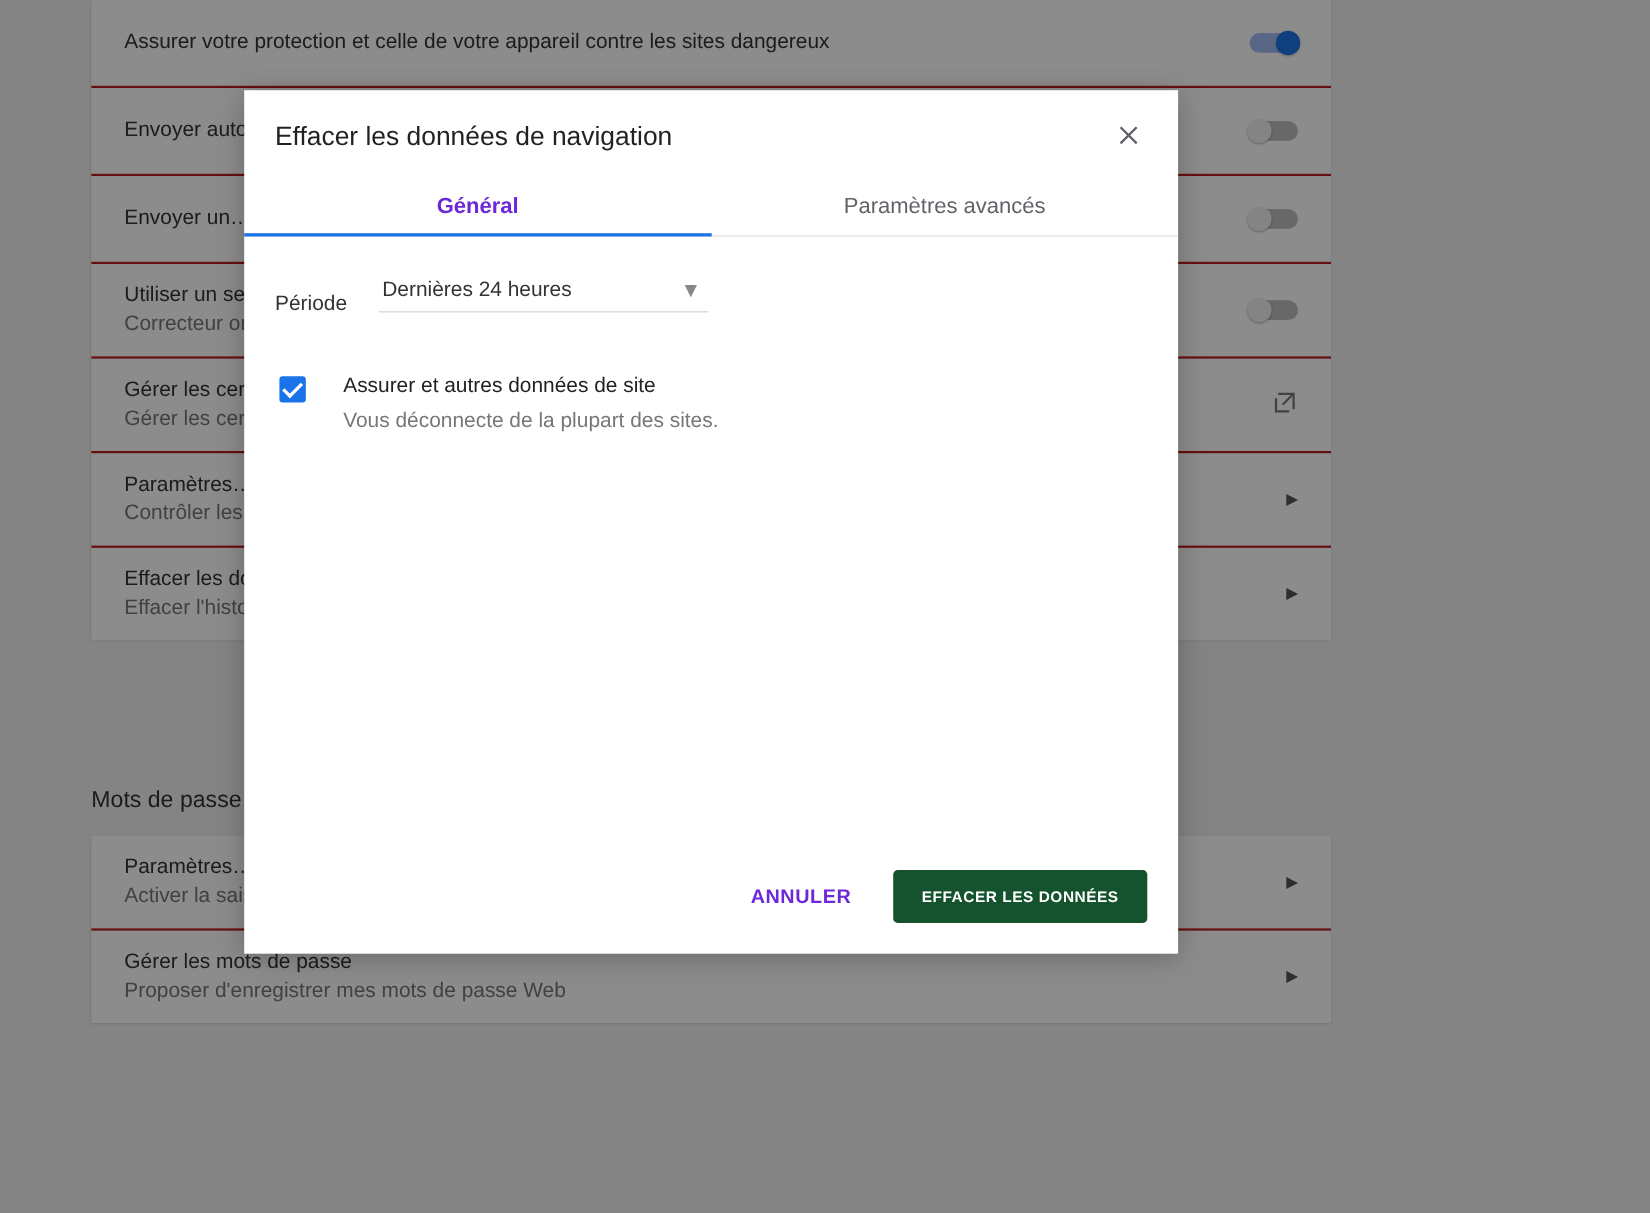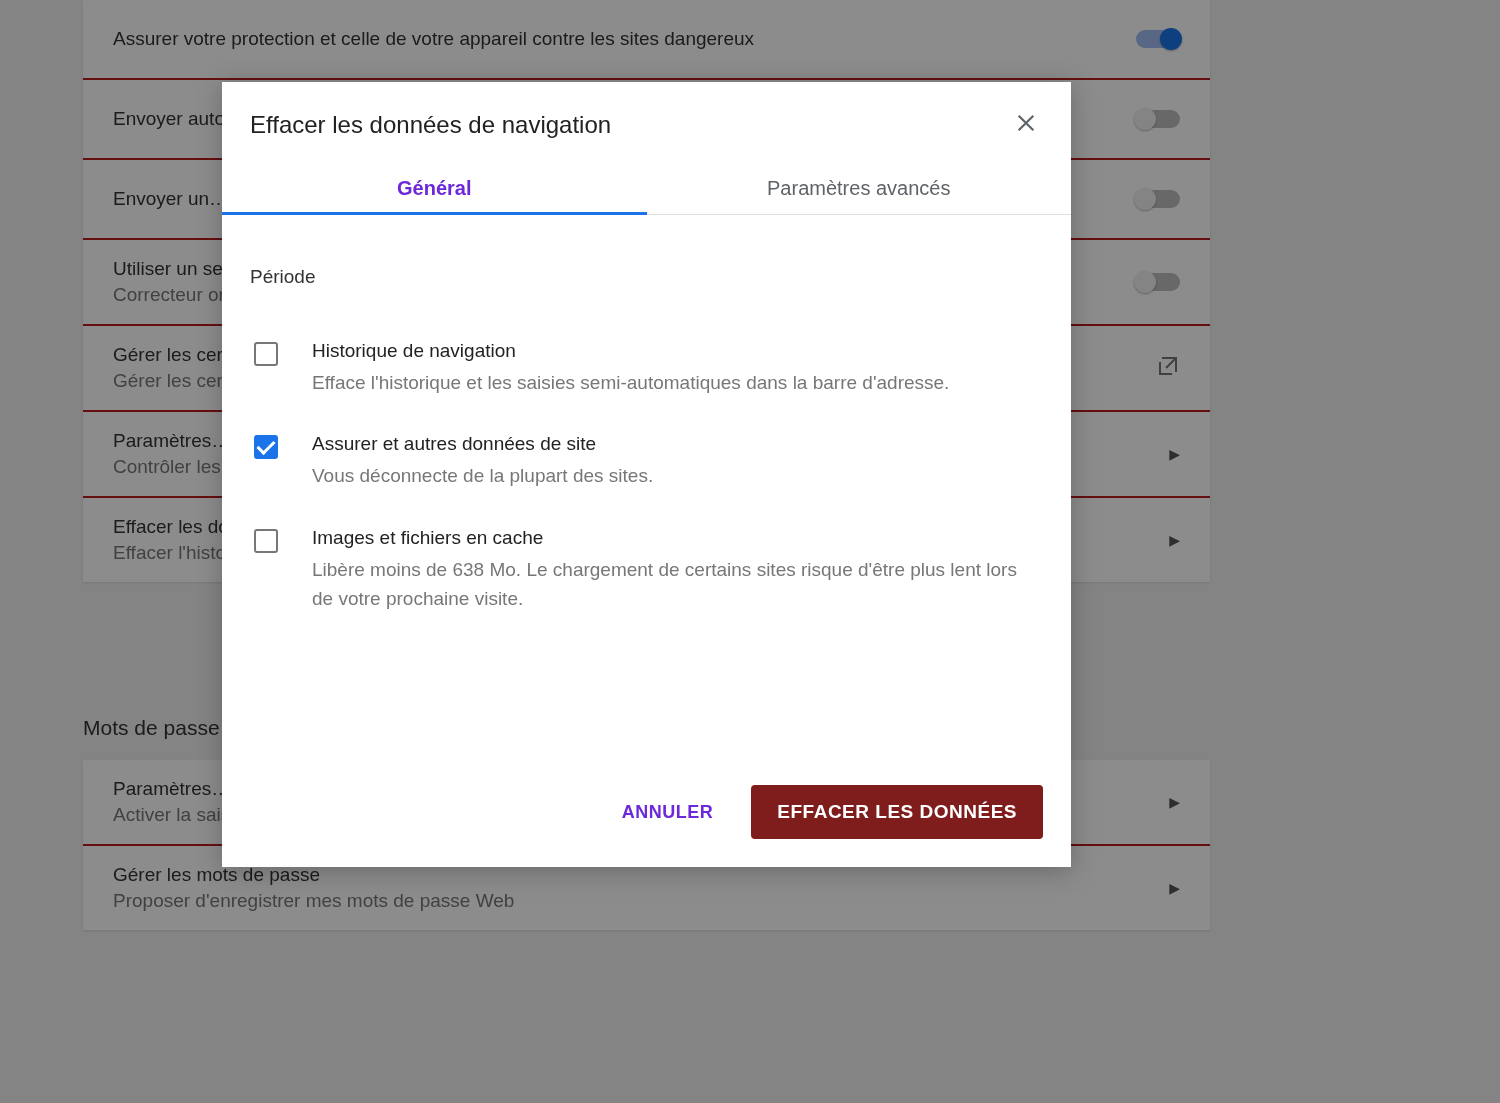--- a/index.html
+++ b/index.html
@@ -166,22 +166,22 @@
     align-items: center;
     gap: 30px;
     padding: 22px 28px 28px 28px;
   }
   .btn-text {
     background: none; border: none; color: #6d28d9;
     font-size: 18px; font-weight: 700; letter-spacing: 0.5px;
     cursor: pointer; padding: 10px 8px;
   }
   .btn-primary {
-    background: #7f1d1d; border: none; color: #fff;
-    font-size: 19px; font-weight: 600; letter-spacing: 0.5px;
+    background: #14532d; border: none; color: #fff;
+    font-size: 14px; font-weight: 600; letter-spacing: 0.5px;
     padding: 16px 26px; border-radius: 4px; cursor: pointer;
   }
 </style>
 </head>
 <body>
 
 <div class="page">
 
   <div class="settings-card" id="card1">
       <div class="setting-row">
@@ -284,43 +284,33 @@
     </div>
 
     <div class="tabs">
       <div class="tab active">Général</div>
       <div class="tab">Paramètres avancés</div>
     </div>
 
     <div class="body">
       <div class="period-row">
         <span class="period-label">Période</span>
+        <div class="select">
+          <span>Dernières 24 heures</span>
+          <span class="caret">▼</span>
+        </div>
       </div>
       <div id="check-list">
-          <div class="check-item">
-            <div class="checkbox"></div>
-            <div class="check-text">
-              <div class="ct-title">Historique de navigation</div>
-              <div class="ct-sub">Efface l'historique et les saisies semi-automatiques dans la barre d'adresse.</div>
-            </div>
-          </div>
           <div class="check-item">
             <div class="checkbox checked"></div>
             <div class="check-text">
               <div class="ct-title">Assurer et autres données de site</div>
               <div class="ct-sub">Vous déconnecte de la plupart des sites.</div>
             </div>
           </div>
-          <div class="check-item">
-            <div class="checkbox"></div>
-            <div class="check-text">
-              <div class="ct-title">Images et fichiers en cache</div>
-              <div class="ct-sub">Libère moins de 638 Mo. Le chargement de certains sites risque d'être plus lent lors de votre prochaine visite.</div>
-            </div>
-          </div>
         </div>
     </div>
 
     <div class="dialog-footer">
       <button class="btn-text">ANNULER</button>
       <button class="btn-primary">EFFACER LES DONNÉES</button>
     </div>
   </div>
 </div>
 

